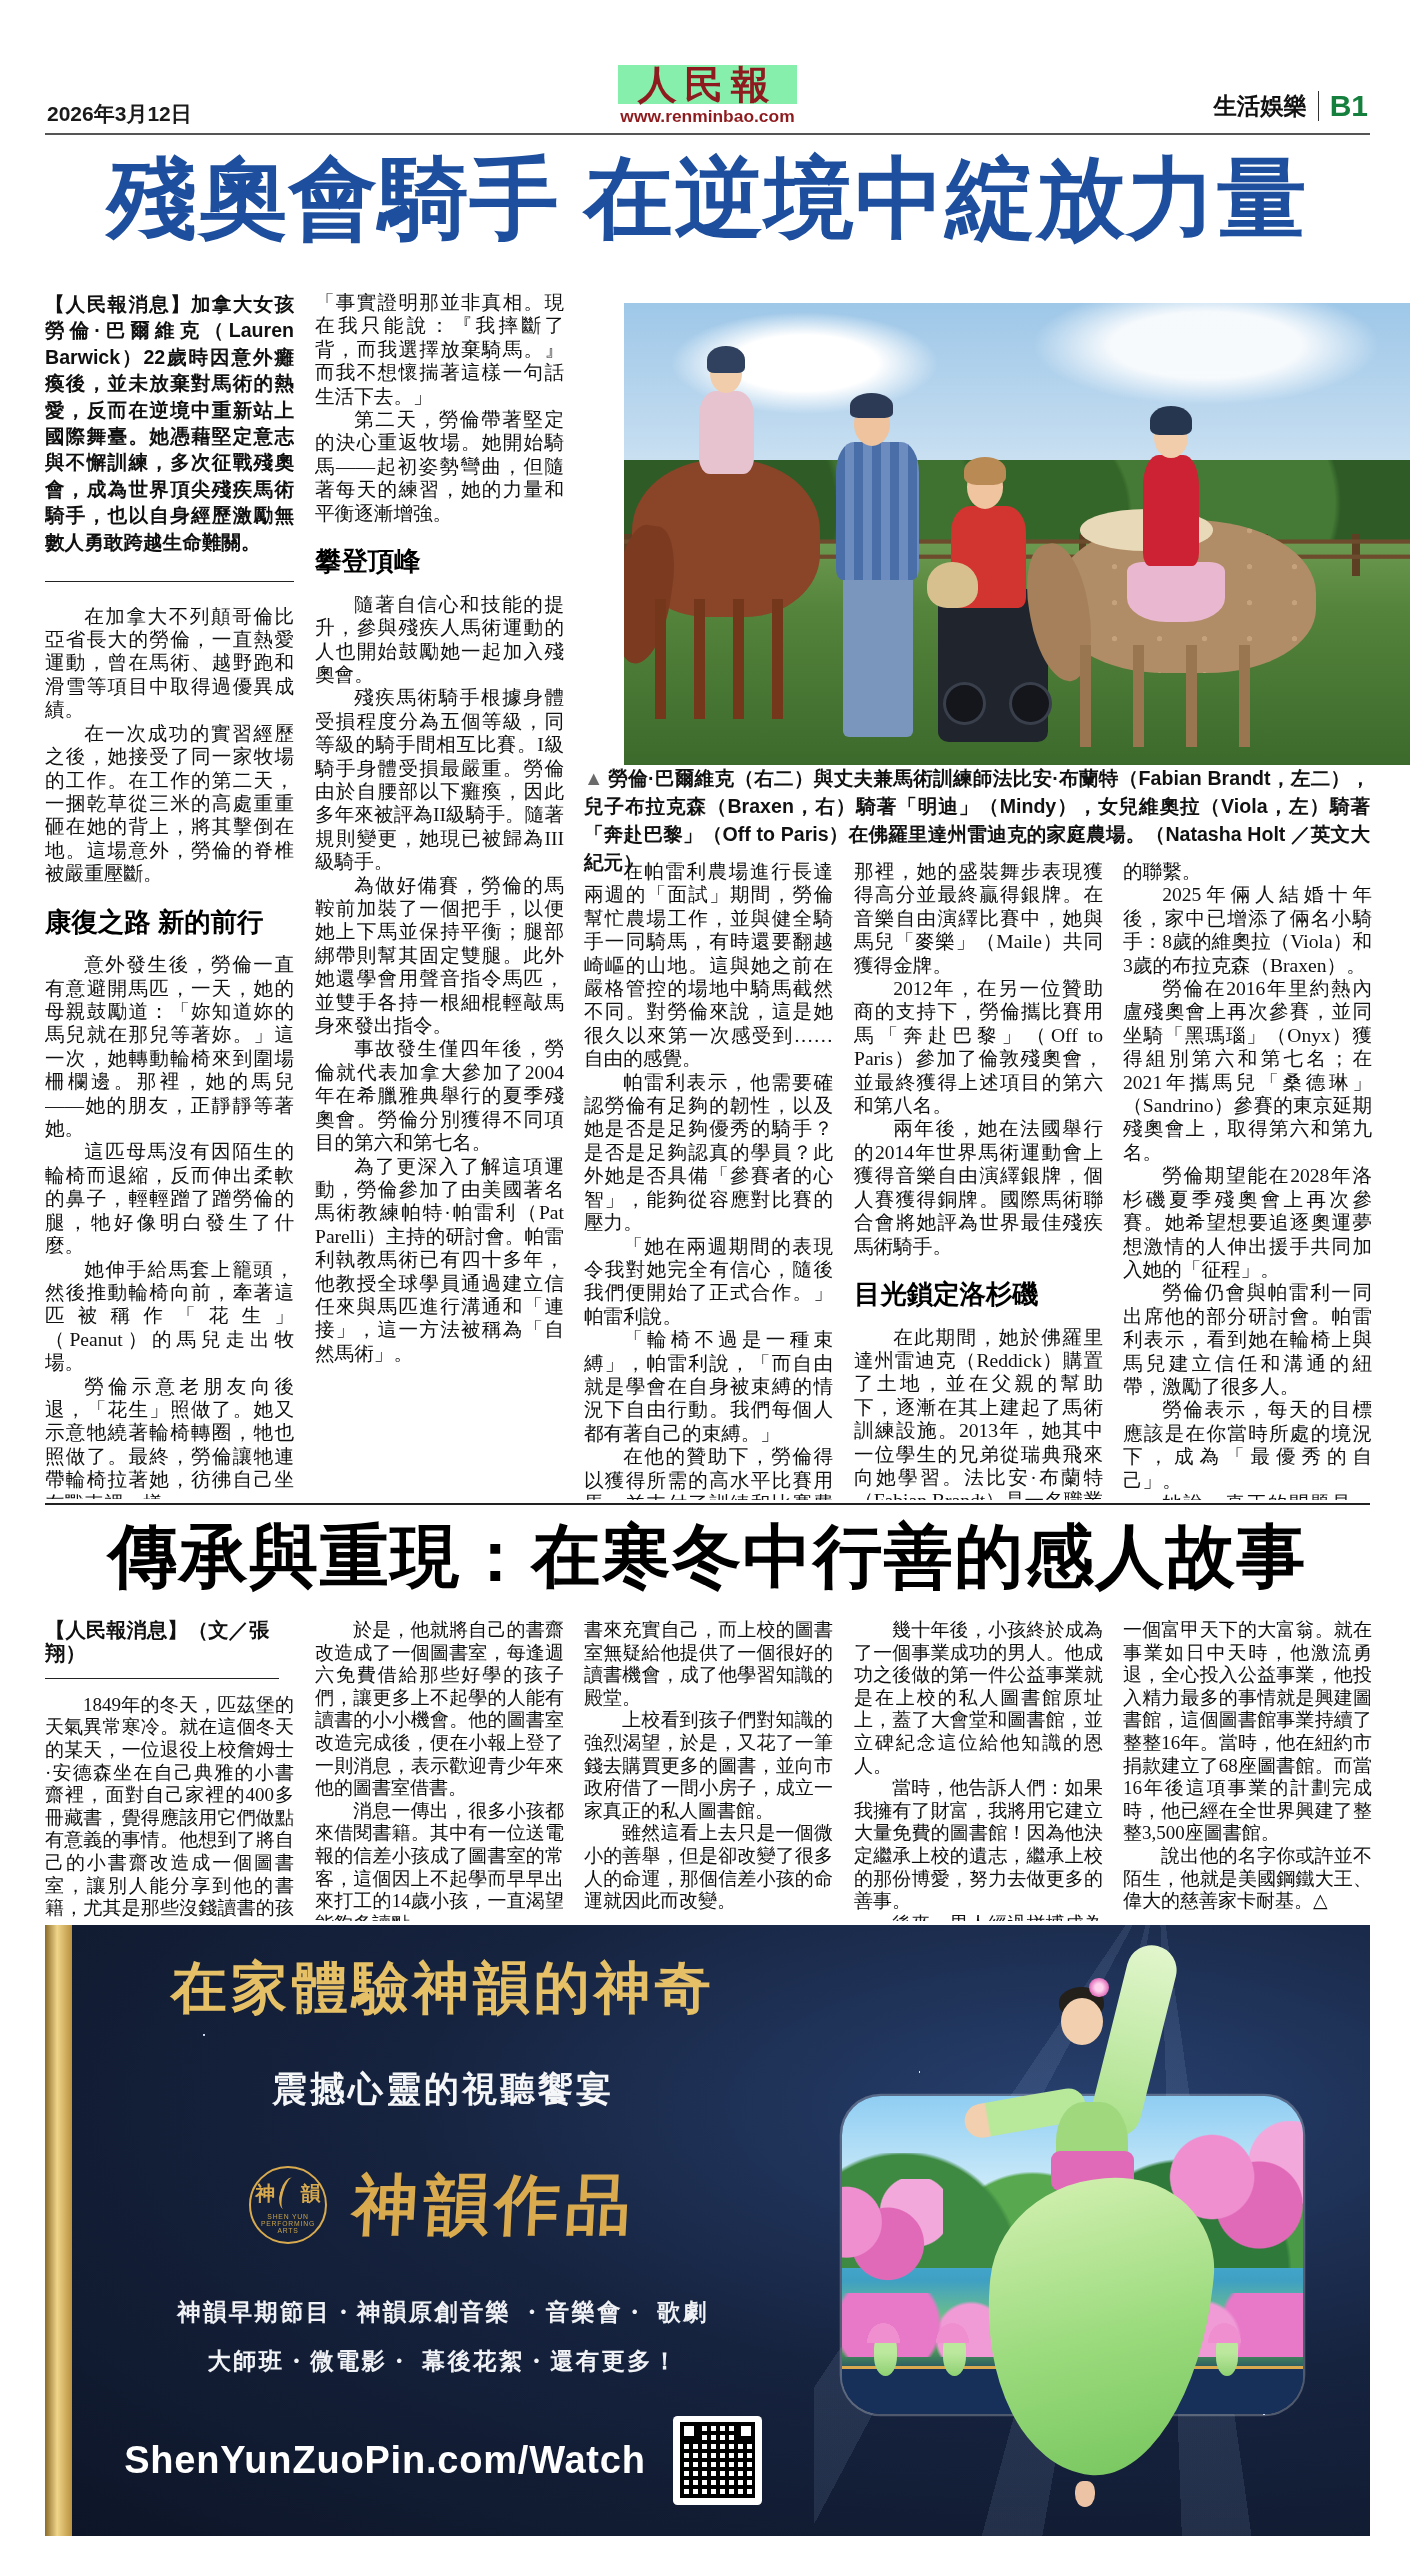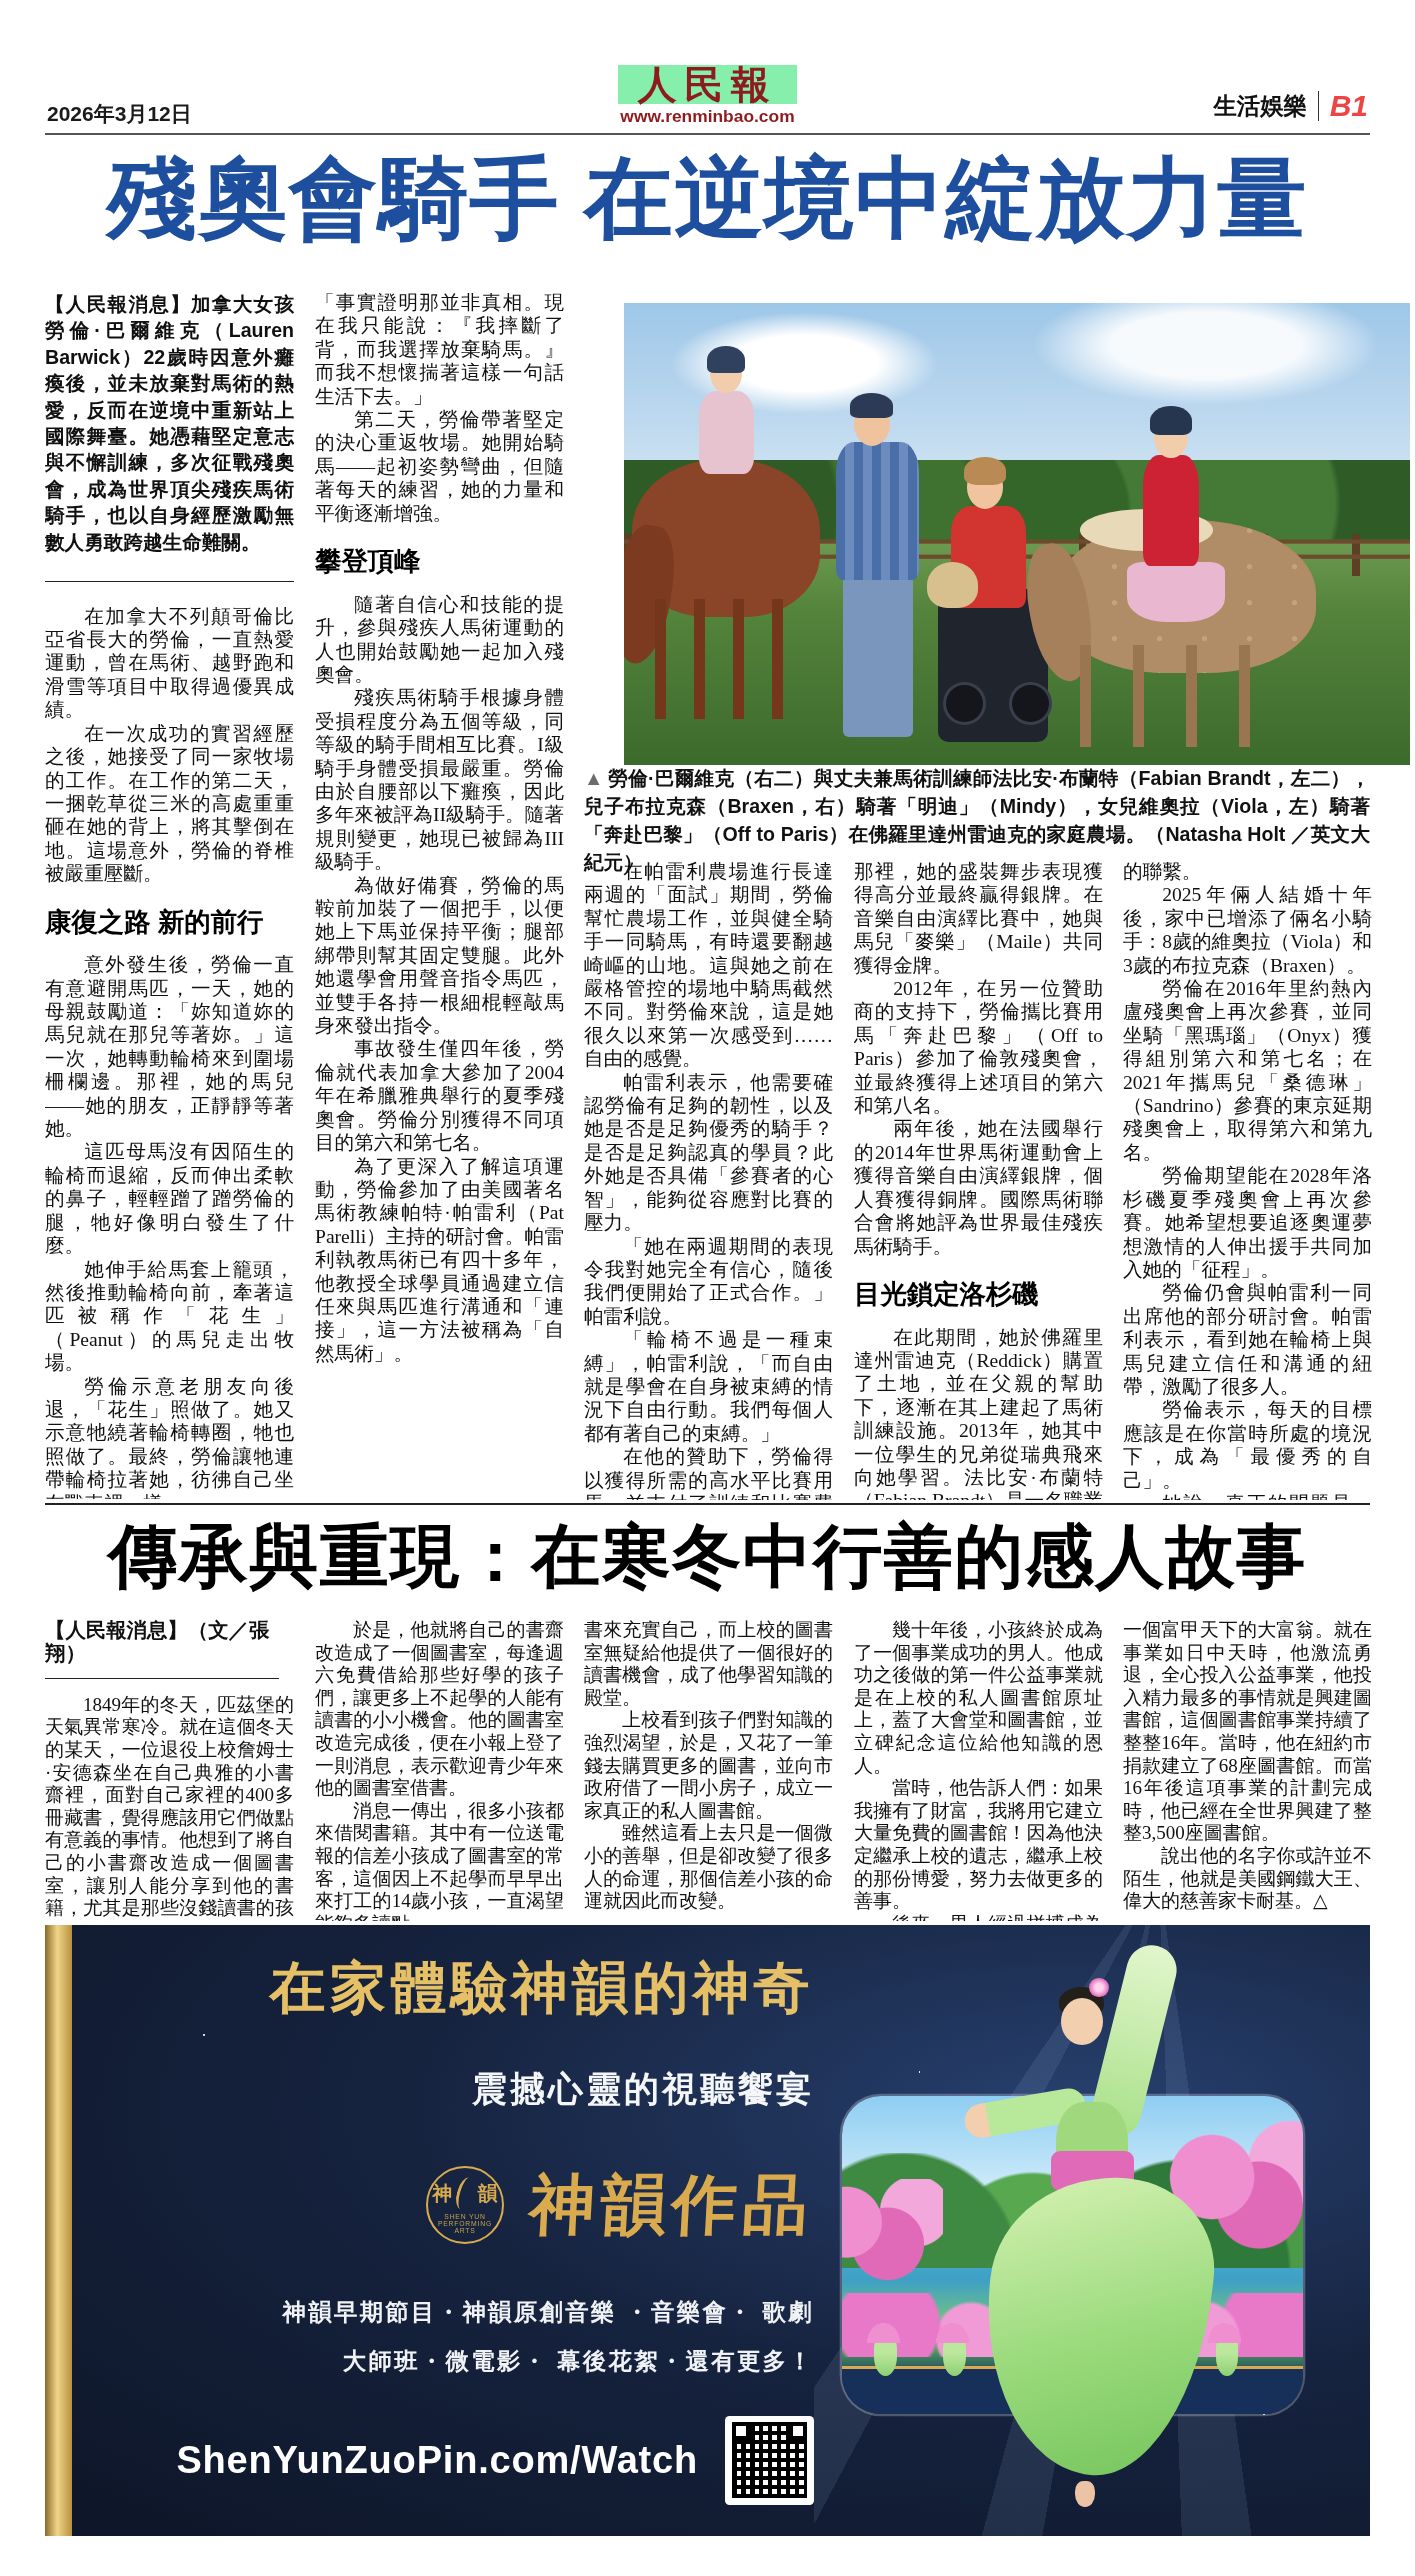--- a/index.html
+++ b/index.html
@@ -12,21 +12,21 @@
   .header-rule{position:absolute;left:45px;right:45px;top:133px;height:2.3px;background:#555;}
   .masthead-wrap{position:absolute;left:0;right:0;top:65px;text-align:center;}
   .masthead-title{display:inline-block;background:#86efac;padding:0 19.6px;font-size:39px;font-weight:900;
                   letter-spacing:7.5px;color:#8e1b1e;line-height:1.0;}
   .masthead-site{display:inline-block;background:#fff;padding:0 16.6px;margin-top:1.5px;
                  font-family:"Liberation Sans",sans-serif;font-size:17.4px;font-weight:bold;color:#8e1b1e;}
   .section-wrap{position:absolute;right:47px;top:89px;display:flex;align-items:center;gap:10.6px;
                 font-family:"Liberation Sans",sans-serif;}
   .section-label{font-size:23.4px;font-weight:bold;color:#111;}
   .vbar{width:1.5px;height:30px;background:#333;}
-  .page-no{font-size:30px;font-weight:bold;color:#ef4444;font-style:italic;}
+  .page-no{font-size:30px;font-weight:bold;color:#15803d;}
 
   
   .a1-headline{position:absolute;left:0;right:0;top:148px;margin:0;text-align:center;
                font-size:89px;line-height:1.15;font-weight:900;color:#1d4f9e;letter-spacing:1.5px;}
   .col{position:absolute;width:249px;font-size:19.6px;line-height:23.4px;text-align:justify;
        text-justify:inter-character;overflow:hidden;color:#101010;}
   .col p{margin:0;text-indent:2em;}
   .col p.noindent{text-indent:0;}
   .col p.intro{font-family:Liberation Sans, sans-serif;font-weight:bold;text-indent:0;
                line-height:26.4px;border-bottom:1.5px solid #222;padding-bottom:26px;margin-bottom:22.6px;}
@@ -107,21 +107,21 @@
   .ad{position:absolute;left:45px;top:1925px;width:1325px;height:611px;display:flex;overflow:hidden;
       background:
         radial-gradient(1.2px 1.2px at 12% 18%,#cfe0ff 60%,rgba(0,0,0,0) 61%),
         radial-gradient(1.2px 1.2px at 26% 64%,#bcd4ff 60%,rgba(0,0,0,0) 61%),
         radial-gradient(1.5px 1.5px at 66% 24%,#dde9ff 60%,rgba(0,0,0,0) 61%),
         radial-gradient(1.2px 1.2px at 82% 56%,#cfe0ff 60%,rgba(0,0,0,0) 61%),
         radial-gradient(1.5px 1.5px at 92% 80%,#bcd4ff 60%,rgba(0,0,0,0) 61%),
         radial-gradient(1.2px 1.2px at 48% 86%,#cfe0ff 60%,rgba(0,0,0,0) 61%),
         radial-gradient(ellipse at 78% 30%,#27406e 0%,#16233f 46%,#0d1527 100%);}
   .ad-goldbar{width:27px;flex:0 0 27px;background:linear-gradient(90deg,#8a6a28,#f0d58a 45%,#b8913f);}
-  .ad-left{flex:0 0 56%;display:flex;flex-direction:column;align-items:flex-end;
+  .ad-left{flex:0 0 56%;display:flex;flex-direction:column;align-items:center;
            font-family:"Liberation Sans",sans-serif;}
   .ad-headline{margin-top:26px;font-size:56px;font-weight:bold;color:#e6c066;letter-spacing:4.5px;}
   .ad-sub{color:#f5f6f8;font-size:35px;font-weight:bold;letter-spacing:3px;}
   .ad-sub.s1{margin-top:39px;}
   .ad-sub.s2{margin-top:19.6px;}
   .ad-brandrow{margin-top:48px;display:flex;align-items:center;gap:26px;}
   .sy-emblem{width:78px;height:78px;border-radius:50%;border:2.3px solid #d9ab4e;box-sizing:border-box;
              display:flex;flex-direction:column;align-items:center;justify-content:center;color:#d9ab4e;}
   .sy-chars{display:flex;align-items:center;gap:4.5px;font-size:19.6px;font-weight:bold;
             font-family:"Liberation Serif",serif;}

